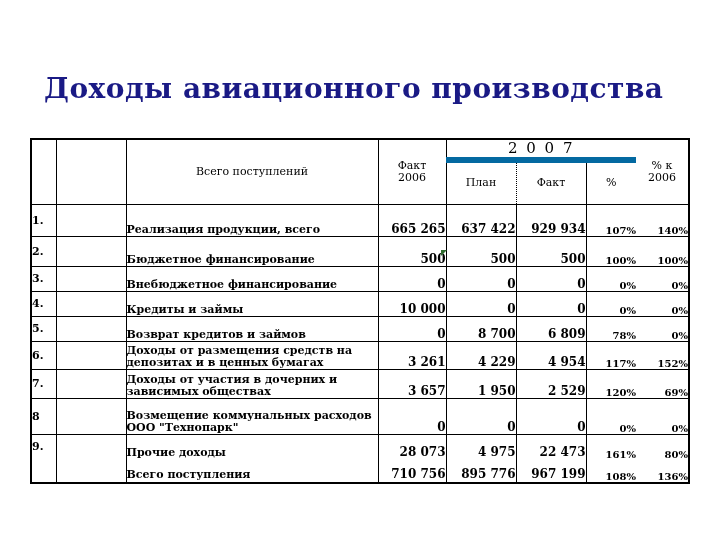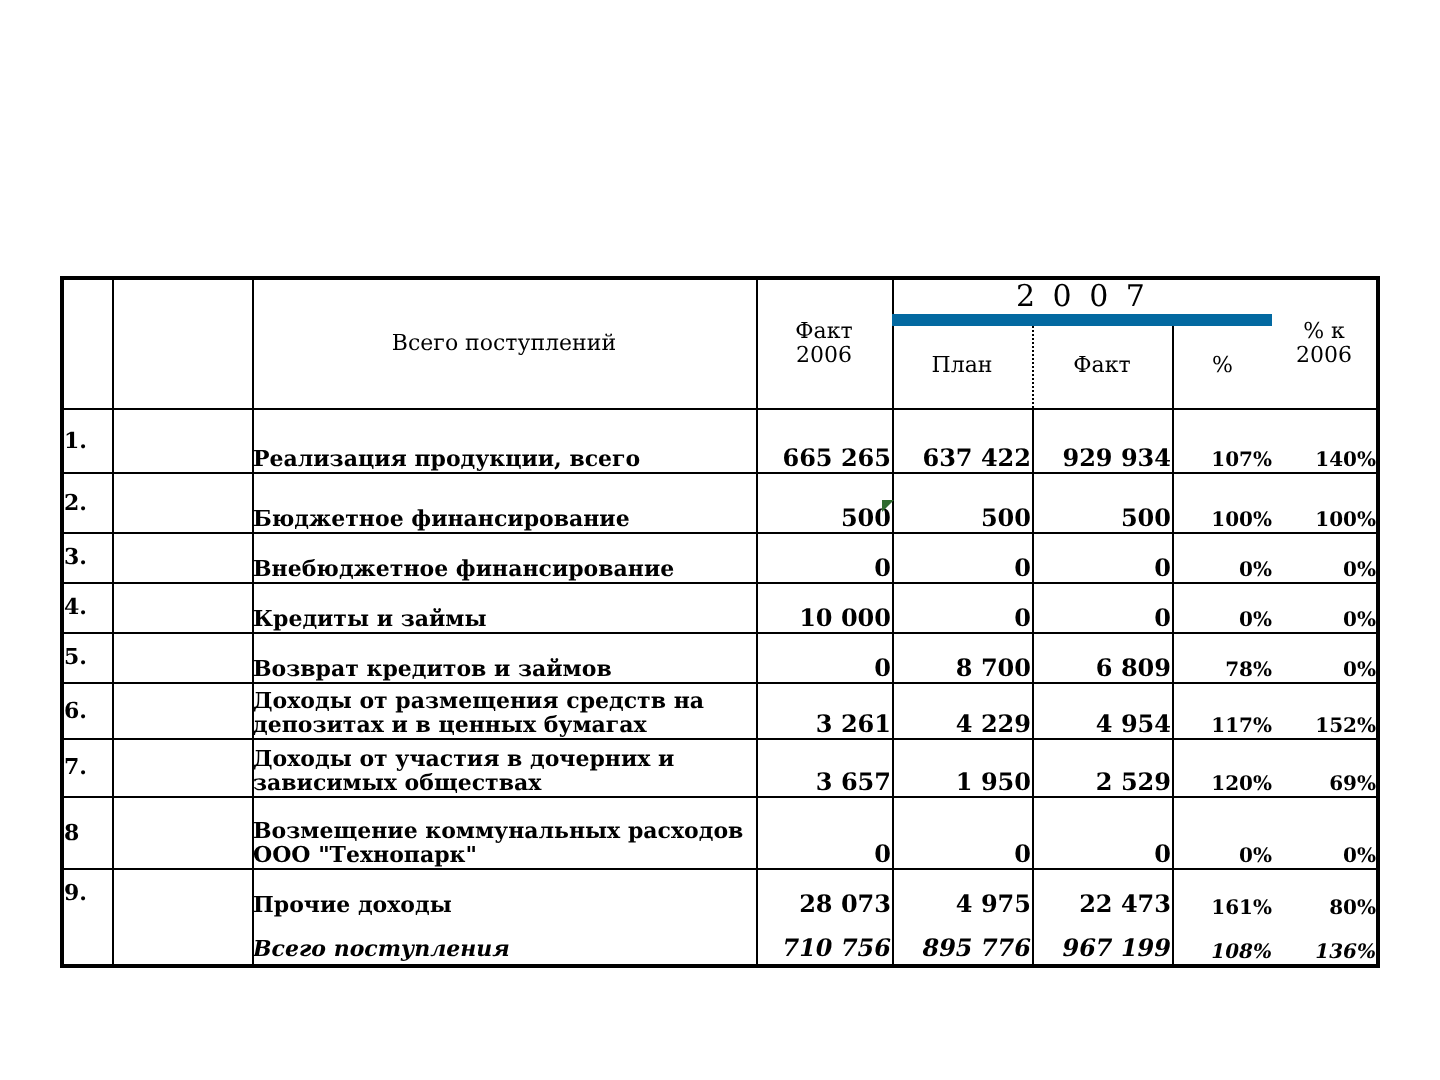--- a/index.html
+++ b/index.html
@@ -79,34 +79,35 @@
     padding:0 7px 4px 0;
   }
   td.pct2{
     font-size:10px;font-weight:bold;
     text-align:right;vertical-align:bottom;
     padding:0 3px 4px 0;
   }
   
   tr.r1{height:32px;} tr.r2{height:30px;} tr.r3{height:25px;} tr.r4{height:25px;}
   tr.r5{height:25px;} tr.r6{height:28px;} tr.r7{height:29px;} tr.r8{height:36px;}
-  tr.r9{height:25px;} tr.r10{height:23px;font-style:italic;}
+  tr.r9{height:25px;} tr.r10{height:23px;}
   #green-marker{
     position:absolute;
     left:441px;top:250px;
     width:0;height:0;
     border-top:6px solid #2f6b2f;
     border-right:6px solid transparent;
   }
 </style>
 </head>
 <body>
 
 <div id="slide">
 
+  <div id="title">Доходы авиационного производства</div>
 
   <table class="rev">
     <colgroup>
       <col style="width:25px">
         <col style="width:70px">
         <col style="width:252px">
       <col style="width:68px">
         <col style="width:70px">
         <col style="width:70px">
       <col style="width:50px">

